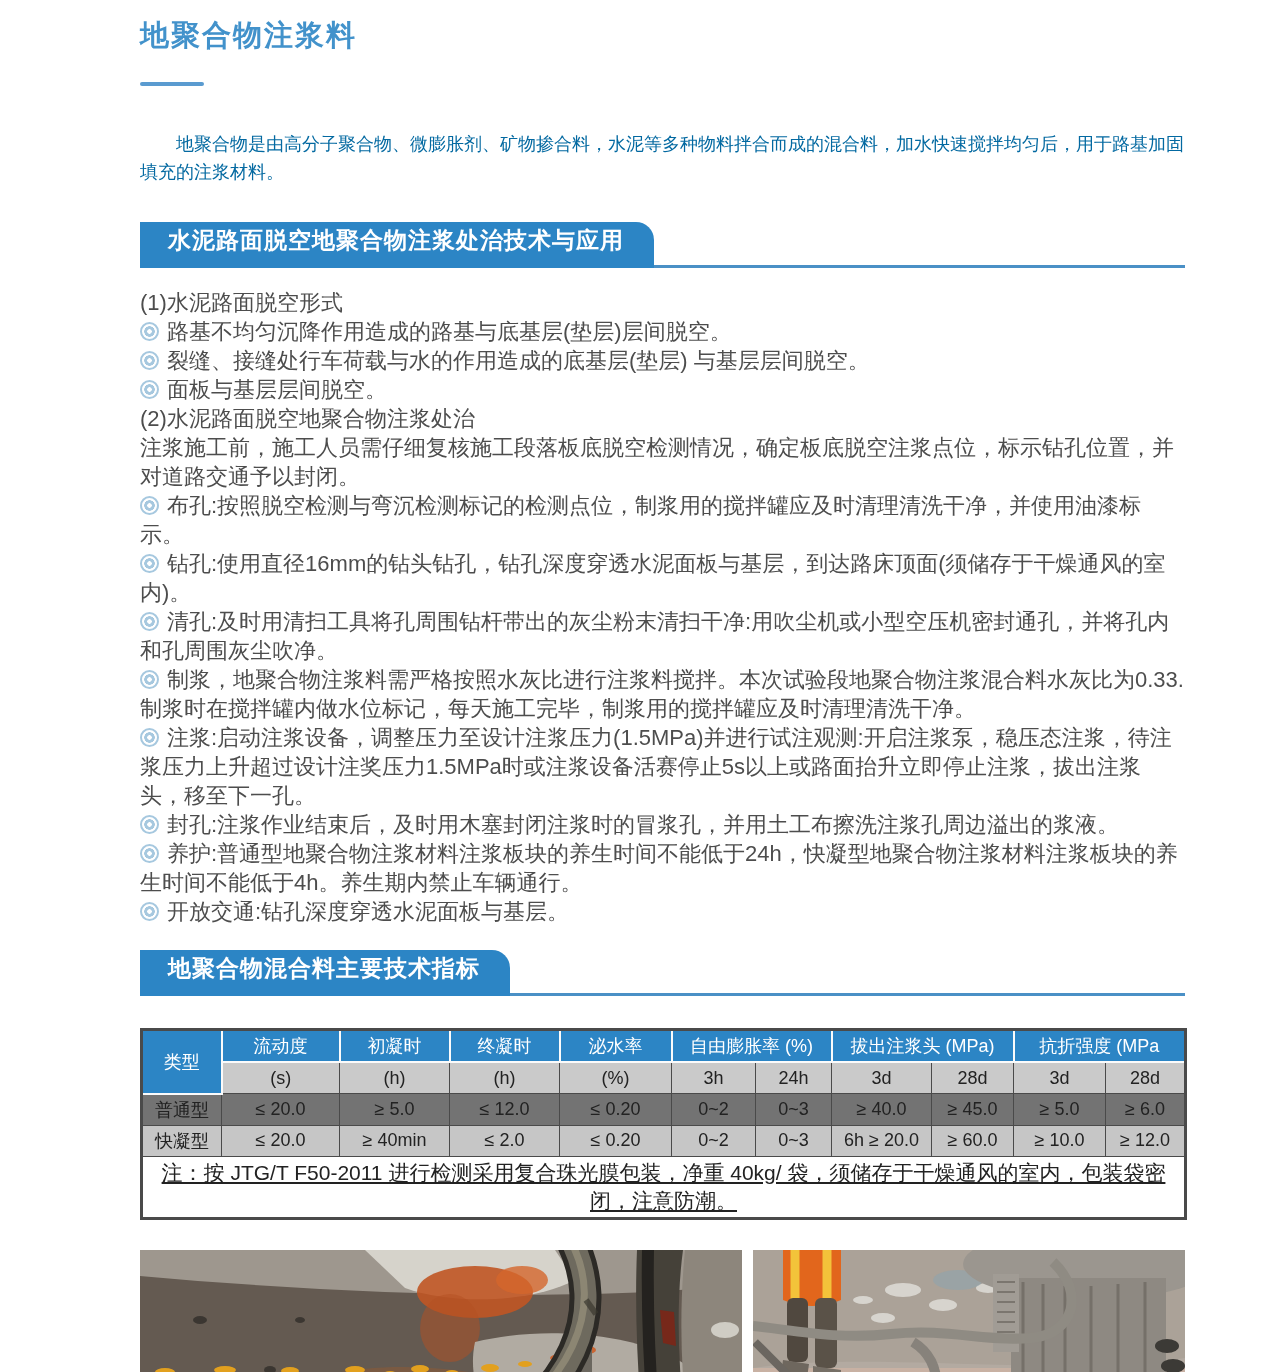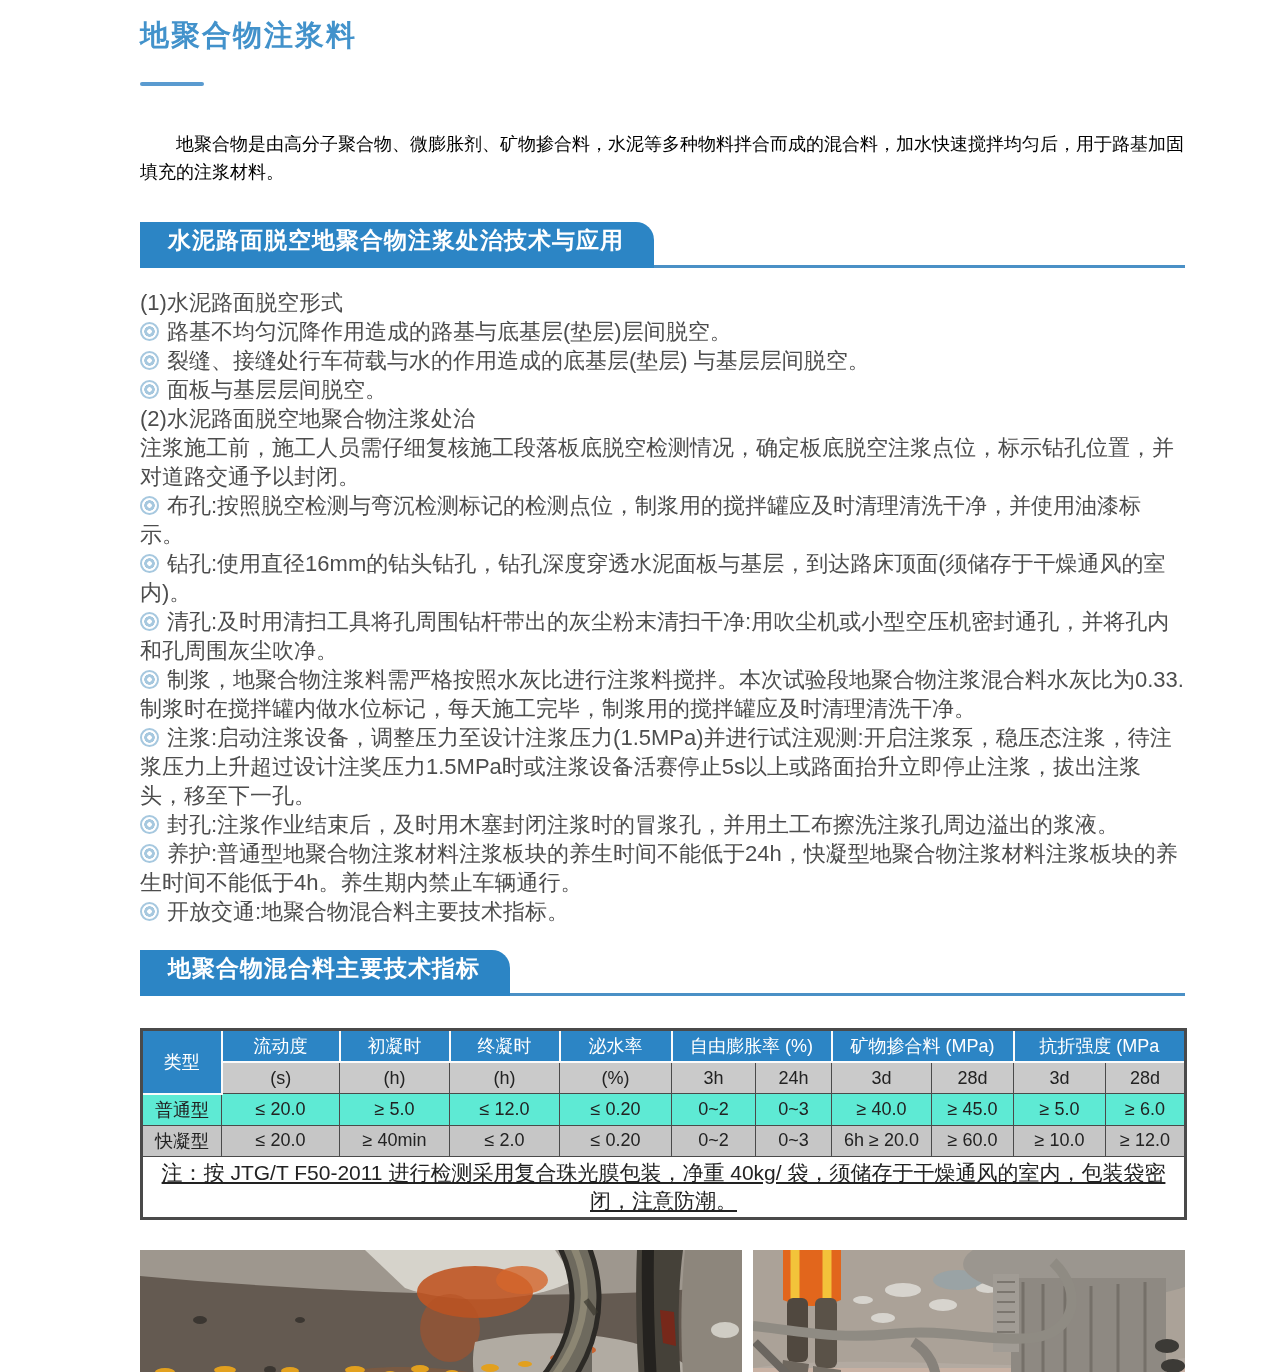--- a/index.html
+++ b/index.html
@@ -15,21 +15,21 @@
     margin:0; font-size:29px; font-weight:700;
     color:#4292cb; letter-spacing:2px;
   }
   .title-underline {
     width:64px; height:4px; background:#5a9bd0;
     margin-top:26px; border-radius:2px;
   }
 
   .intro {
     margin:44px 0 0 0; font-size:18px; line-height:28px;
-    text-indent:2em; color:#000000;
+    text-indent:2em; color:#0369a1;
   }
 
   .banner-row { display:flex; align-items:flex-end; margin-top:36px; }
   .banner {
     background:#2c85c5; color:#ffffff;
     font-size:23px; font-weight:700; letter-spacing:1px;
     line-height:37px; padding:0 30px 9px 28px;
     border-radius:0 18px 0 0;
     white-space:nowrap;
   }
@@ -55,21 +55,21 @@
   }
   .spec-table td {
     border:1px solid #4a4a4a; text-align:center;
     padding:2px 2px; height:26px; overflow:hidden;
   }
   .spec-table tr.hdr-blue td {
     background:#2c85c5; color:#ffffff;
     border:2px solid #fbfbfb; font-weight:500;
   }
   .spec-table tr.hdr-units td { background:#cacaca; }
-  .spec-table tr.row-normal td { background:#5eead4; }
+  .spec-table tr.row-normal td { background:#737373; }
   .spec-table tr.row-gray td { background:#c6c6c6; }
   .spec-table tr.note-row td { background:#ffffff; font-size:21px; height:36px;text-decoration:underline; }
 
   .photos { display:flex; gap:11px; margin-top:30px; align-items:flex-start; }
   .photo { display:block; }
 </style>
 </head>
 <body>
 
 <div class="page">
@@ -94,21 +94,21 @@
     <p>(2)水泥路面脱空地聚合物注浆处治</p>
     <p>注浆施工前，施工人员需仔细复核施工段落板底脱空检测情况，确定板底脱空注浆点位，标示钻孔位置，并对道路交通予以封闭。</p>
 
     <p class="bullet-line"><span class="bullet"></span><span>布孔:按照脱空检测与弯沉检测标记的检测点位，制浆用的搅拌罐应及时清理清洗干净，并使用油漆标示。</span></p>
     <p class="bullet-line"><span class="bullet"></span><span>钻孔:使用直径16mm的钻头钻孔，钻孔深度穿透水泥面板与基层，到达路床顶面(须储存于干燥通风的室内)。</span></p>
     <p class="bullet-line"><span class="bullet"></span><span>清孔:及时用清扫工具将孔周围钻杆带出的灰尘粉末清扫干净:用吹尘机或小型空压机密封通孔，并将孔内和孔周围灰尘吹净。</span></p>
     <p class="bullet-line"><span class="bullet"></span><span>制浆，地聚合物注浆料需严格按照水灰比进行注浆料搅拌。本次试验段地聚合物注浆混合料水灰比为0.33.制浆时在搅拌罐内做水位标记，每天施工完毕，制浆用的搅拌罐应及时清理清洗干净。</span></p>
     <p class="bullet-line"><span class="bullet"></span><span>注浆:启动注浆设备，调整压力至设计注浆压力(1.5MPa)并进行试注观测:开启注浆泵，稳压态注浆，待注浆压力上升超过设计注奖压力1.5MPa时或注浆设备活赛停止5s以上或路面抬升立即停止注浆，拔出注浆头，移至下一孔。</span></p>
     <p class="bullet-line"><span class="bullet"></span><span>封孔:注浆作业结束后，及时用木塞封闭注浆时的冒浆孔，并用土工布擦洗注浆孔周边溢出的浆液。</span></p>
     <p class="bullet-line"><span class="bullet"></span><span>养护:普通型地聚合物注浆材料注浆板块的养生时间不能低于24h，快凝型地聚合物注浆材料注浆板块的养生时间不能低于4h。养生期内禁止车辆通行。</span></p>
-    <p class="bullet-line"><span class="bullet"></span><span>开放交通:地聚合物混合料主要技术指标。</span></p>
+    <p class="bullet-line"><span class="bullet"></span><span>开放交通:钻孔深度穿透水泥面板与基层。</span></p>
   </div>
 
   <div class="banner-row second">
     <div class="banner">地聚合物混合料主要技术指标</div>
     <div class="banner-line"></div>
   </div>
 
   <table class="spec-table">
     <colgroup>
       <col style="width:80px">
@@ -124,21 +124,21 @@
         <col style="width:80px">
     </colgroup>
     <tbody>
         <tr class="hdr-blue">
       <td rowspan="2">类型</td>
       <td>流动度</td>
       <td>初凝时</td>
       <td>终凝时</td>
       <td>泌水率</td>
       <td colspan="2">自由膨胀率 (%)</td>
-      <td colspan="2">矿物掺合料 (MPa)</td>
+      <td colspan="2">拔出注浆头 (MPa)</td>
       <td colspan="2">抗折强度 (MPa</td>
     </tr>
     <tr class="hdr-units">
       <td>(s)</td>
       <td>(h)</td>
       <td>(h)</td>
       <td>(%)</td>
       <td>3h</td>
       <td>24h</td>
       <td>3d</td>

